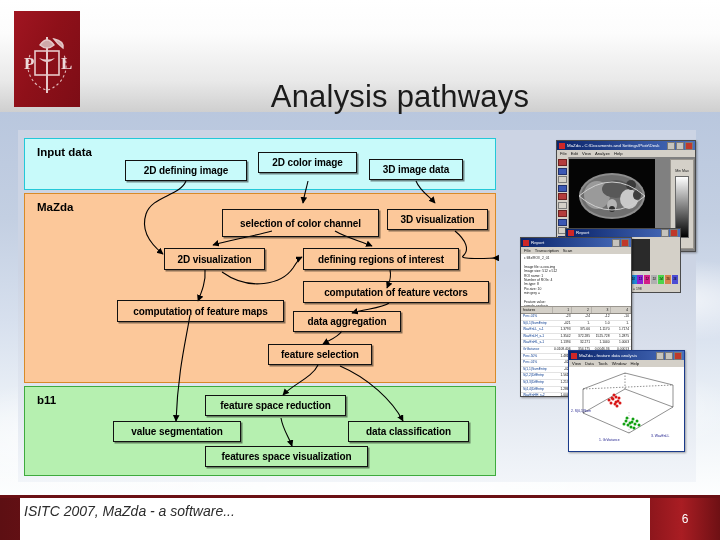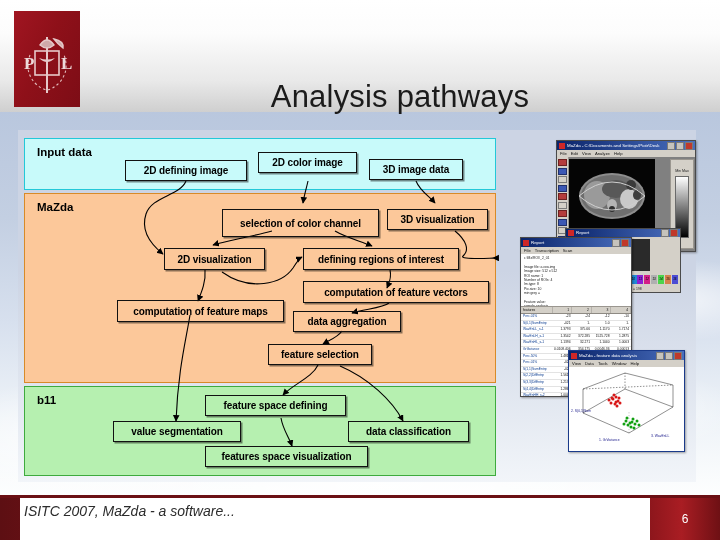--- a/index.html
+++ b/index.html
@@ -213,21 +213,21 @@
   <div class="box shadow" style="left:387px;top:209px;width:101px;height:21px;">3D visualization</div>
 
   <div class="box shadow" style="left:164px;top:248px;width:101px;height:22px;">2D visualization</div>
   <div class="box shadow" style="left:303px;top:248px;width:156px;height:22px;">defining regions of interest</div>
 
   <div class="box shadow" style="left:303px;top:281px;width:186px;height:22px;">computation of feature vectors</div>
   <div class="box shadow" style="left:117px;top:300px;width:167px;height:22px;">computation of feature maps</div>
   <div class="box shadow" style="left:293px;top:311px;width:108px;height:21px;">data aggregation</div>
   <div class="box shadow" style="left:268px;top:344px;width:104px;height:21px;">feature selection</div>
 
-  <div class="box shadow" style="left:205px;top:395px;width:141px;height:21px;">feature space defining</div>
+  <div class="box shadow" style="left:205px;top:395px;width:141px;height:21px;">feature space reduction</div>
   <div class="box shadow" style="left:113px;top:421px;width:128px;height:21px;">value segmentation</div>
   <div class="box shadow" style="left:348px;top:421px;width:121px;height:21px;">data classification</div>
   <div class="box shadow" style="left:205px;top:446px;width:163px;height:21px;">features space visualization</div>
 
   <div class="win" style="left:556px;top:140px;width:140px;height:112px;">
     <div class="win-tb">
       <span class="tb-ico"></span>
       <span class="tb-txt">MaZda - C:\Documents and Settings\Piotr\Desk</span>
       <span class="tb-btns">
         <i></i>

